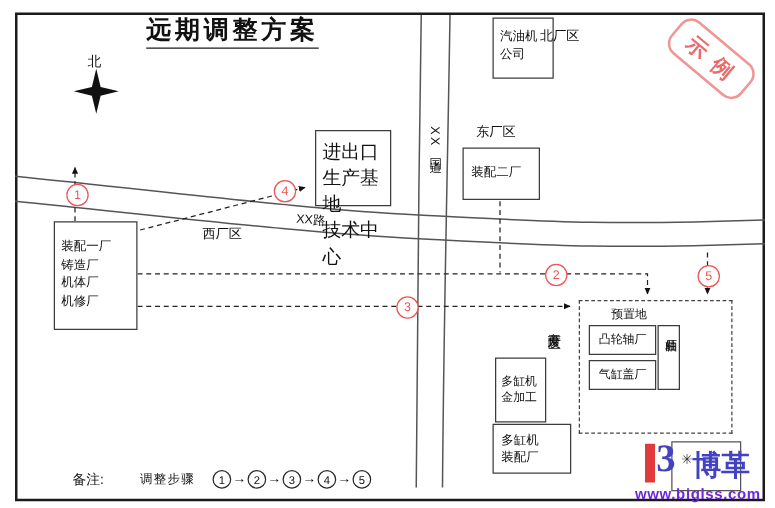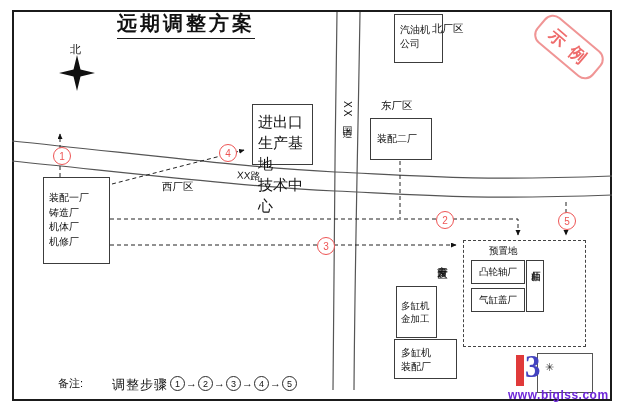--- a/index.html
+++ b/index.html
@@ -98,33 +98,34 @@
 
   <div class="abs node" style="left:537px;top:353px;width:56px;height:40px;border:1px solid #555;box-sizing:border-box;"></div>
 
   <div class="abs redmark" style="left:53px;top:147px;border:1.5px solid #ee5555;color:#ee5555;">1</div>
   <div class="abs redmark" style="left:219px;top:144px;border:1.5px solid #ee5555;color:#ee5555;">4</div>
   <div class="abs redmark" style="left:436px;top:211px;border:1.5px solid #ee5555;color:#ee5555;">2</div>
   <div class="abs redmark" style="left:317px;top:237px;border:1.5px solid #ee5555;color:#ee5555;">3</div>
   <div class="abs redmark" style="left:558px;top:212px;border:1.5px solid #ee5555;color:#ee5555;">5</div>
 
   <div class="abs txt" style="left:58px;top:376px;font-size:11px;">备注:</div>
-  <div class="abs txt" style="left:112px;top:376px;font-size:13px;letter-spacing:1px;font-family:Liberation Mono, monospace;">调整步骤</div>
+  <div class="abs txt" style="left:112px;top:376px;font-size:10px;letter-spacing:1px;font-family:Liberation Mono, monospace;">调整步骤</div>
   <div id="noterow" class="abs">
     <span class="stepcircle">1</span>
     <span class="steparrow">→</span>
     <span class="stepcircle">2</span>
     <span class="steparrow">→</span>
     <span class="stepcircle">3</span>
     <span class="steparrow">→</span>
     <span class="stepcircle">4</span>
     <span class="steparrow">→</span>
     <span class="stepcircle">5</span>
   </div>
 
   <div id="logo" class="abs">
     <div class="abs" style="left:8px;top:4px;width:8px;height:31px;background:#e03a3a;"></div>
     <div class="abs" style="left:17px;top:-2px;font-size:31px;font-weight:bold;color:#4343c0;font-family:'Liberation Serif',serif;">3</div>
     <div class="abs" style="left:37px;top:10px;font-size:11px;color:#333;">✳</div>
+    <div class="abs" style="left:46px;top:6px;font-size:23px;font-weight:bold;color:#4343c0;">博革</div>
     <div class="abs" style="left:0px;top:37px;font-size:12px;font-weight:bold;color:#6d28d9;letter-spacing:0.5px;">www.biglss.com</div>
   </div>
 
 </div>
 
 </body></html>

